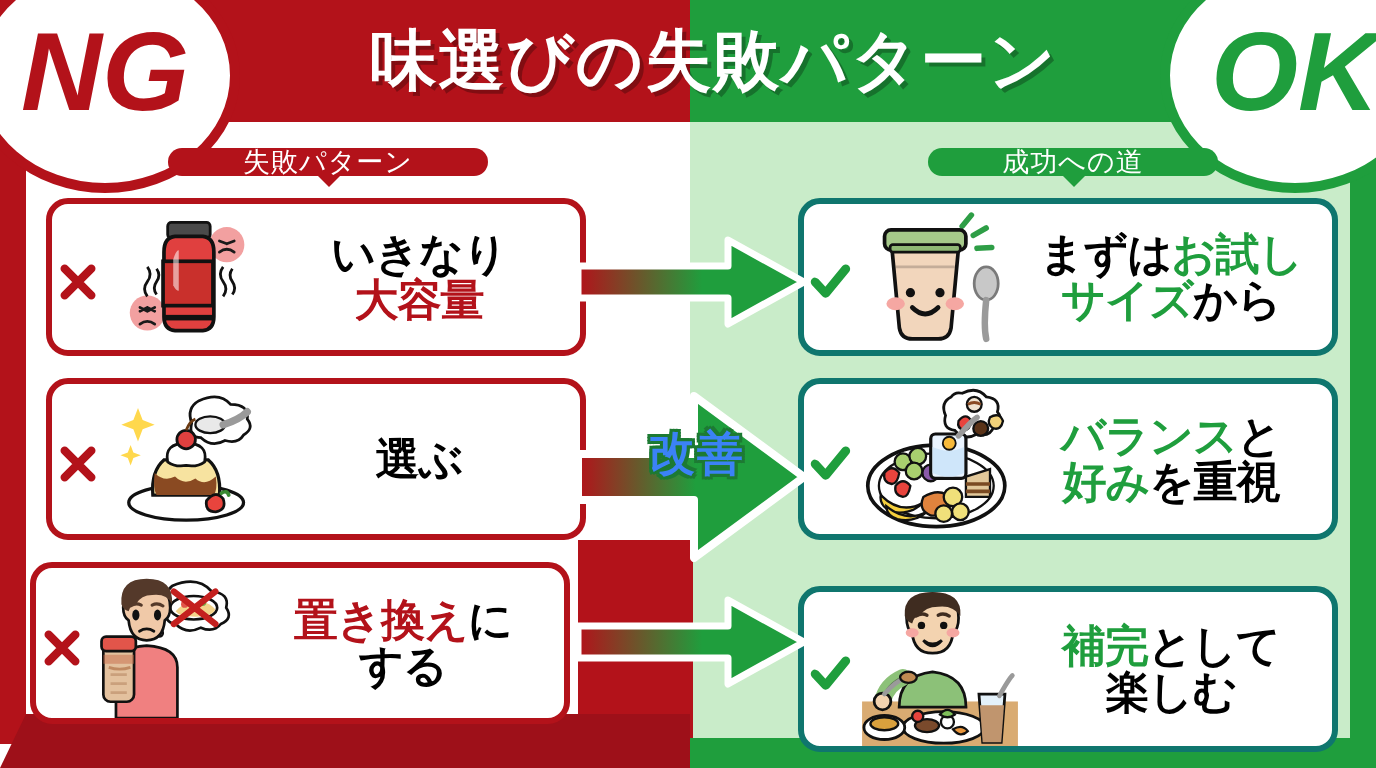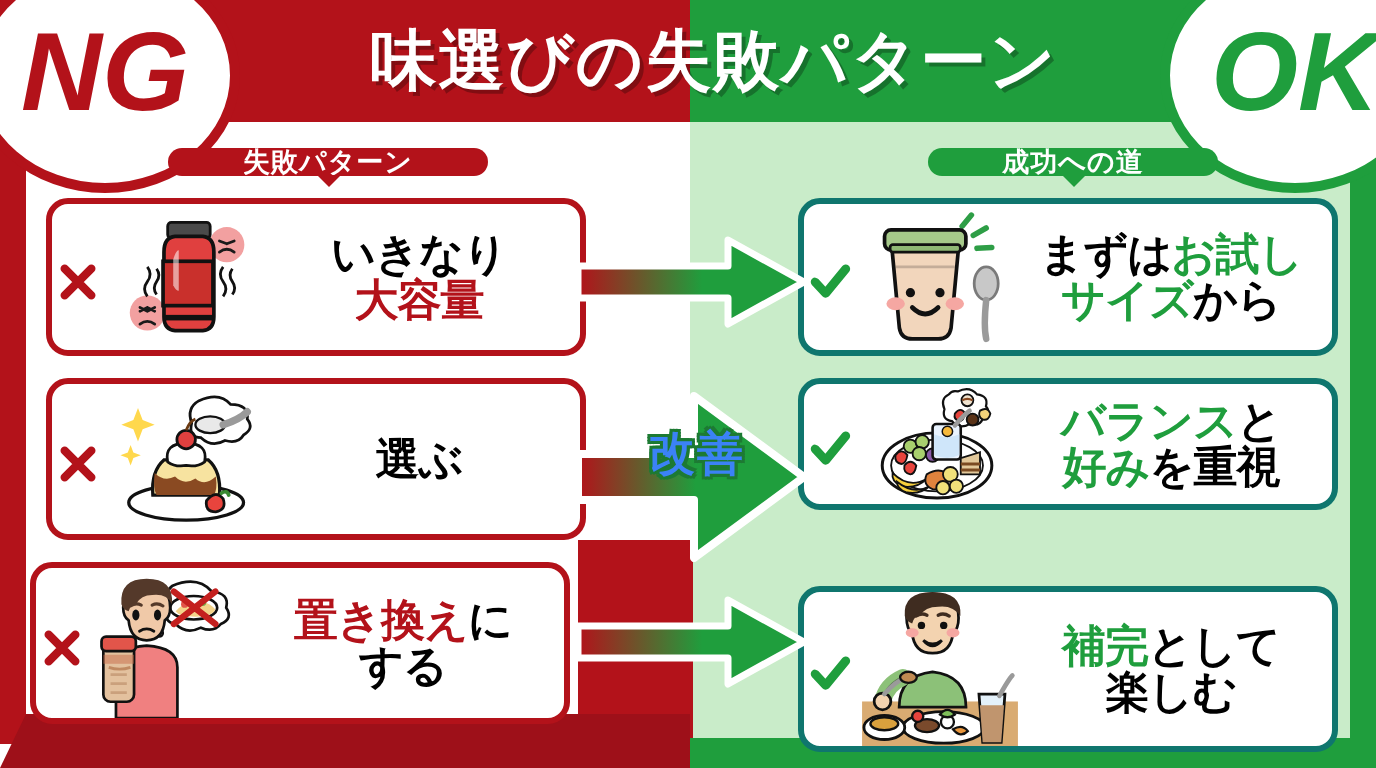--- a/index.html
+++ b/index.html
@@ -36,21 +36,21 @@
   .badge-ng{left:-30px;top:-42px;width:250px;height:215px;color:#b3121a;font-size:112px;
      border:10px solid #b3121a;}
   .badge-ok{left:1160px;top:-42px;width:250px;height:215px;color:#1f9e3d;font-size:112px;
      border:10px solid #1f9e3d;}
   .badge span{transform:translateY(-4px);}
 
   
   .pill{
     position:absolute;height:28px;border-radius:23px;color:#fff;
     display:flex;align-items:center;justify-content:center;
-    font-weight:700;font-size:27px;letter-spacing:1px;white-space:nowrap;
+    font-weight:400;font-size:27px;letter-spacing:1px;white-space:nowrap;
   }
   .pill-ng{left:168px;top:148px;width:320px;background:#b3121a;}
   .pill-ok{left:928px;top:148px;width:290px;background:#1f9e3d;}
   .pill:after{
     content:"";position:absolute;bottom:-11px;left:50%;margin-left:-11px;
     border-left:12px solid transparent;border-right:12px solid transparent;
     border-top:12px solid currentColor;
   }
   .pill-ng:after{border-top-color:#b3121a;}
   .pill-ok:after{border-top-color:#1f9e3d;}
@@ -69,21 +69,21 @@
   .card{
     position:absolute;background:#ffffff;border-radius:22px;
     display:flex;align-items:center;box-sizing:border-box;overflow:hidden;
   }
   .card-ng{border:6px solid #b3121a;}
   .card-ok{border:6px solid #0f766e;}
   .card1{left:46px;top:198px;width:540px;height:158px;}
   .card2{left:46px;top:378px;width:540px;height:162px;}
   .card3{left:30px;top:562px;width:540px;height:162px;}
   .cardA{left:798px;top:198px;width:540px;height:158px;}
-  .cardB{left:798px;top:378px;width:540px;height:132px;}
+  .cardB{left:798px;top:378px;width:540px;height:162px;}
   .cardC{left:798px;top:586px;width:540px;height:166px;}
 
   .mark{flex:0 0 auto;width:52px;display:flex;align-items:flex-start;
         justify-content:center;padding-top:10px;}
   .mark svg{display:block;}
 
   .art{flex:0 0 auto;width:168px;height:100%;position:relative;}
   .art svg{position:absolute;left:0;top:0;width:100%;height:100%;}
 
   .txt{flex:1 1 auto;padding-right:14px;display:flex;flex-direction:column;

